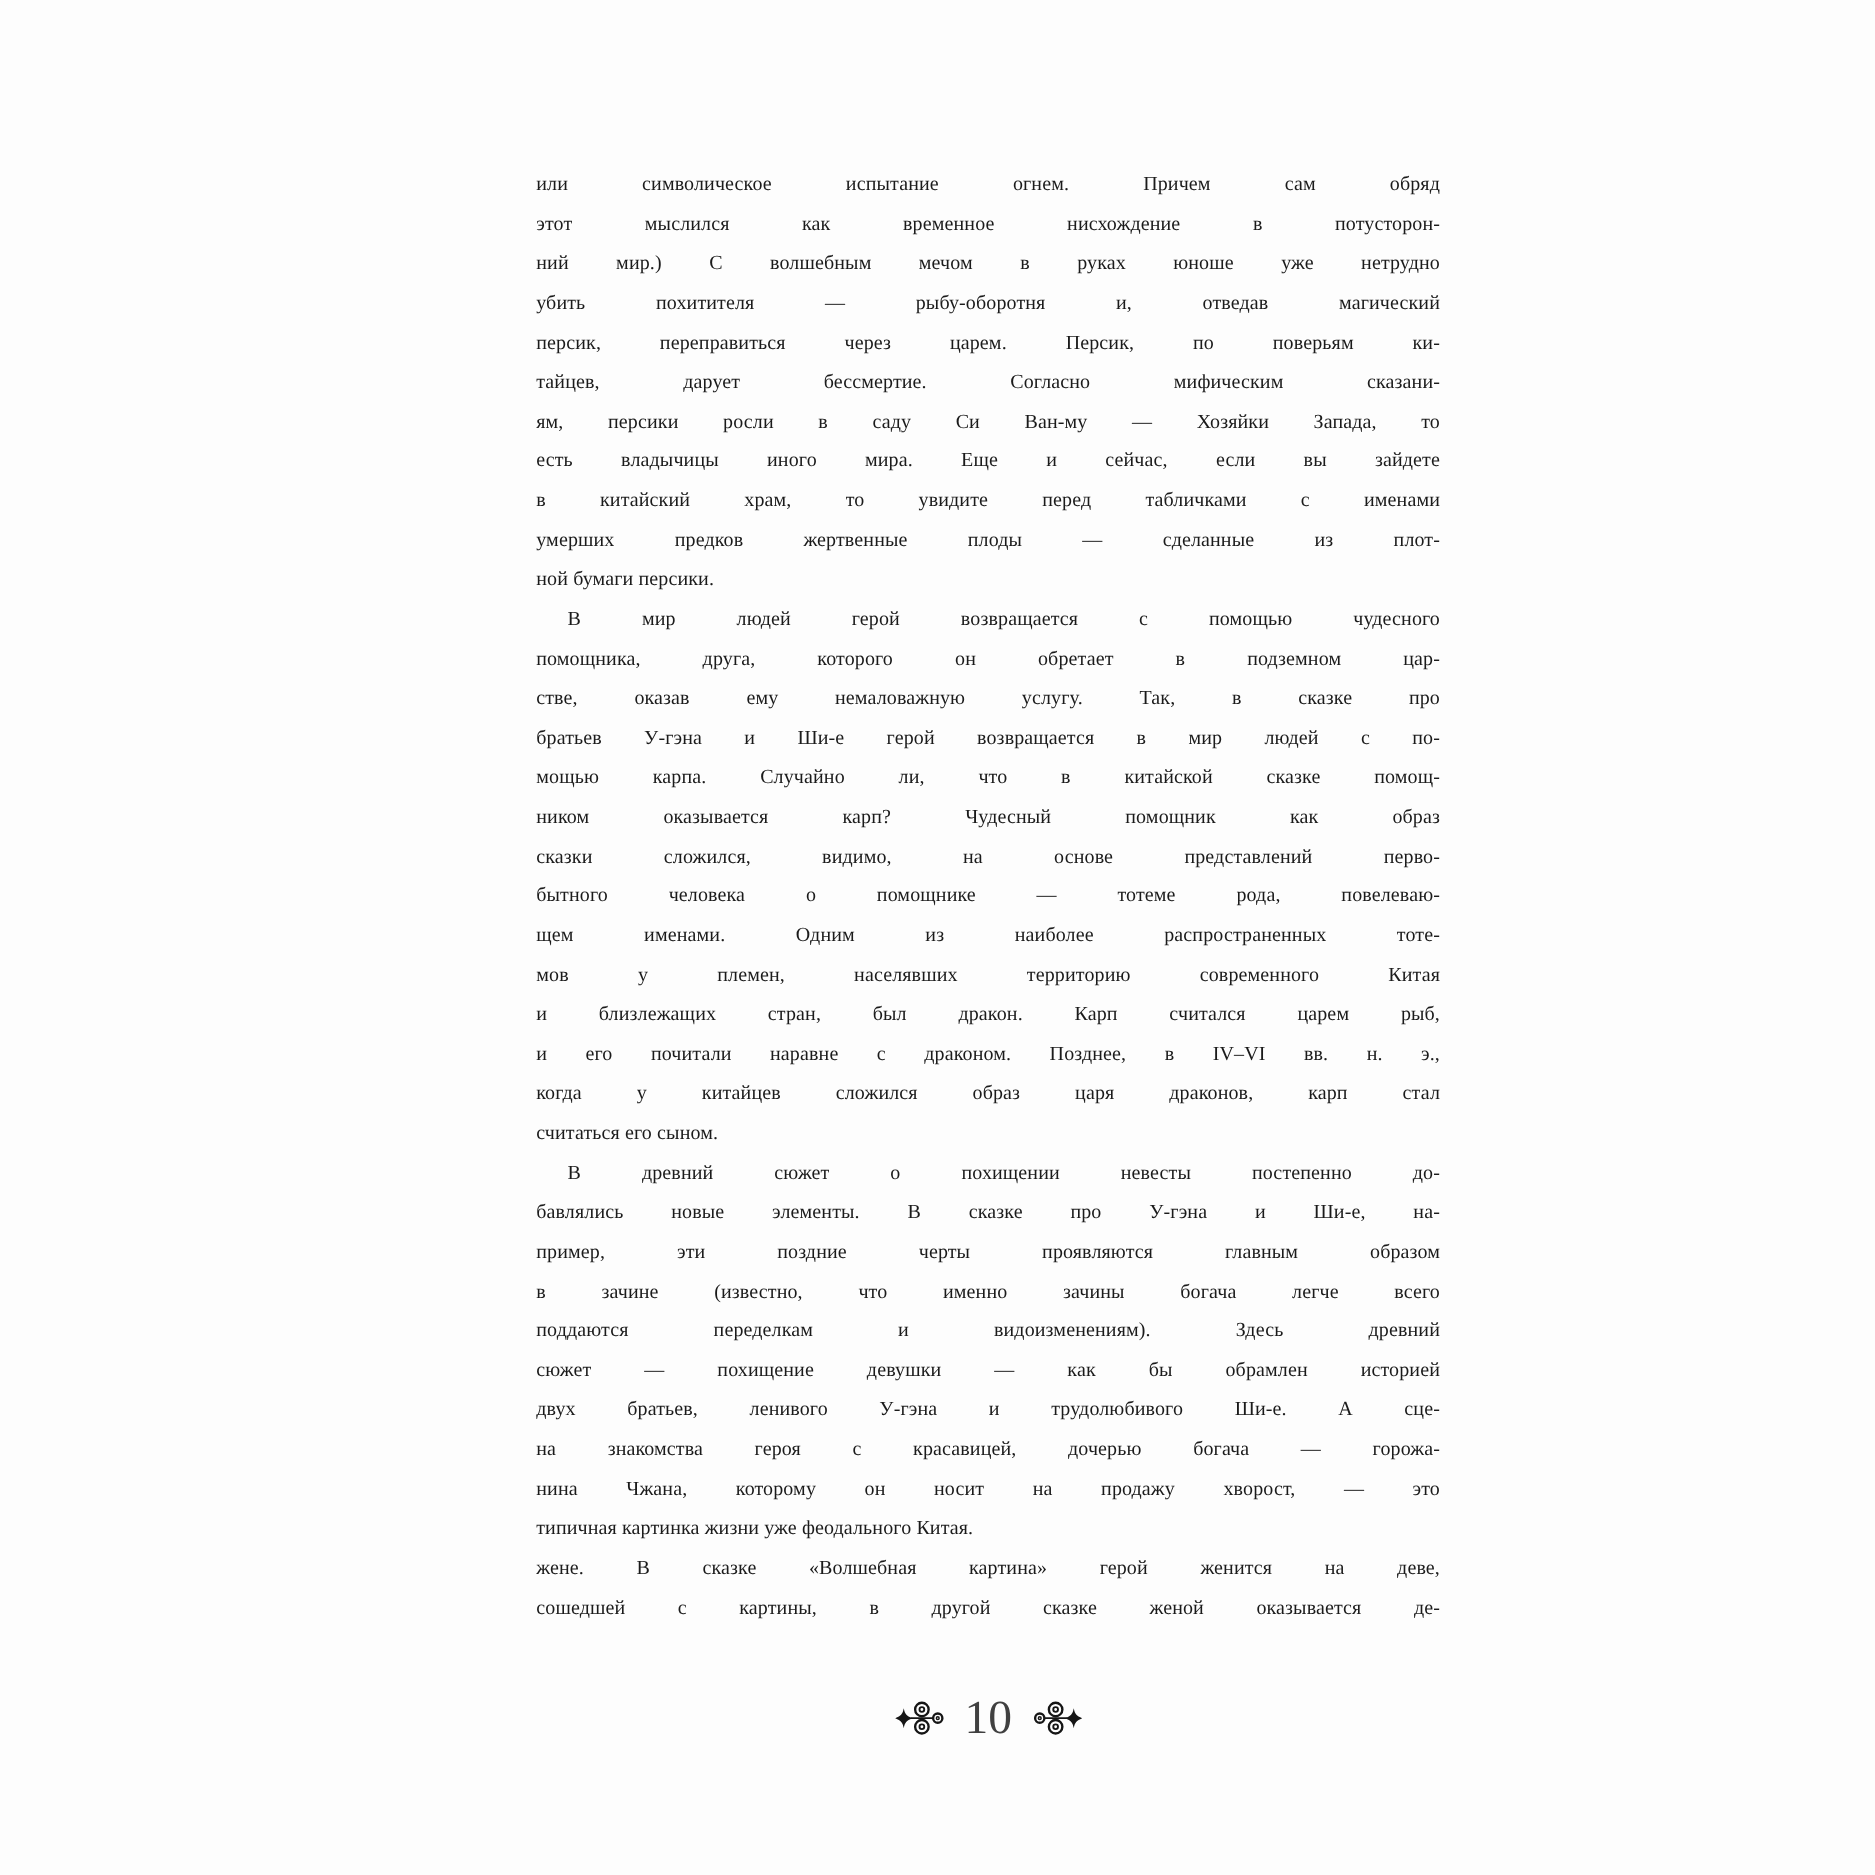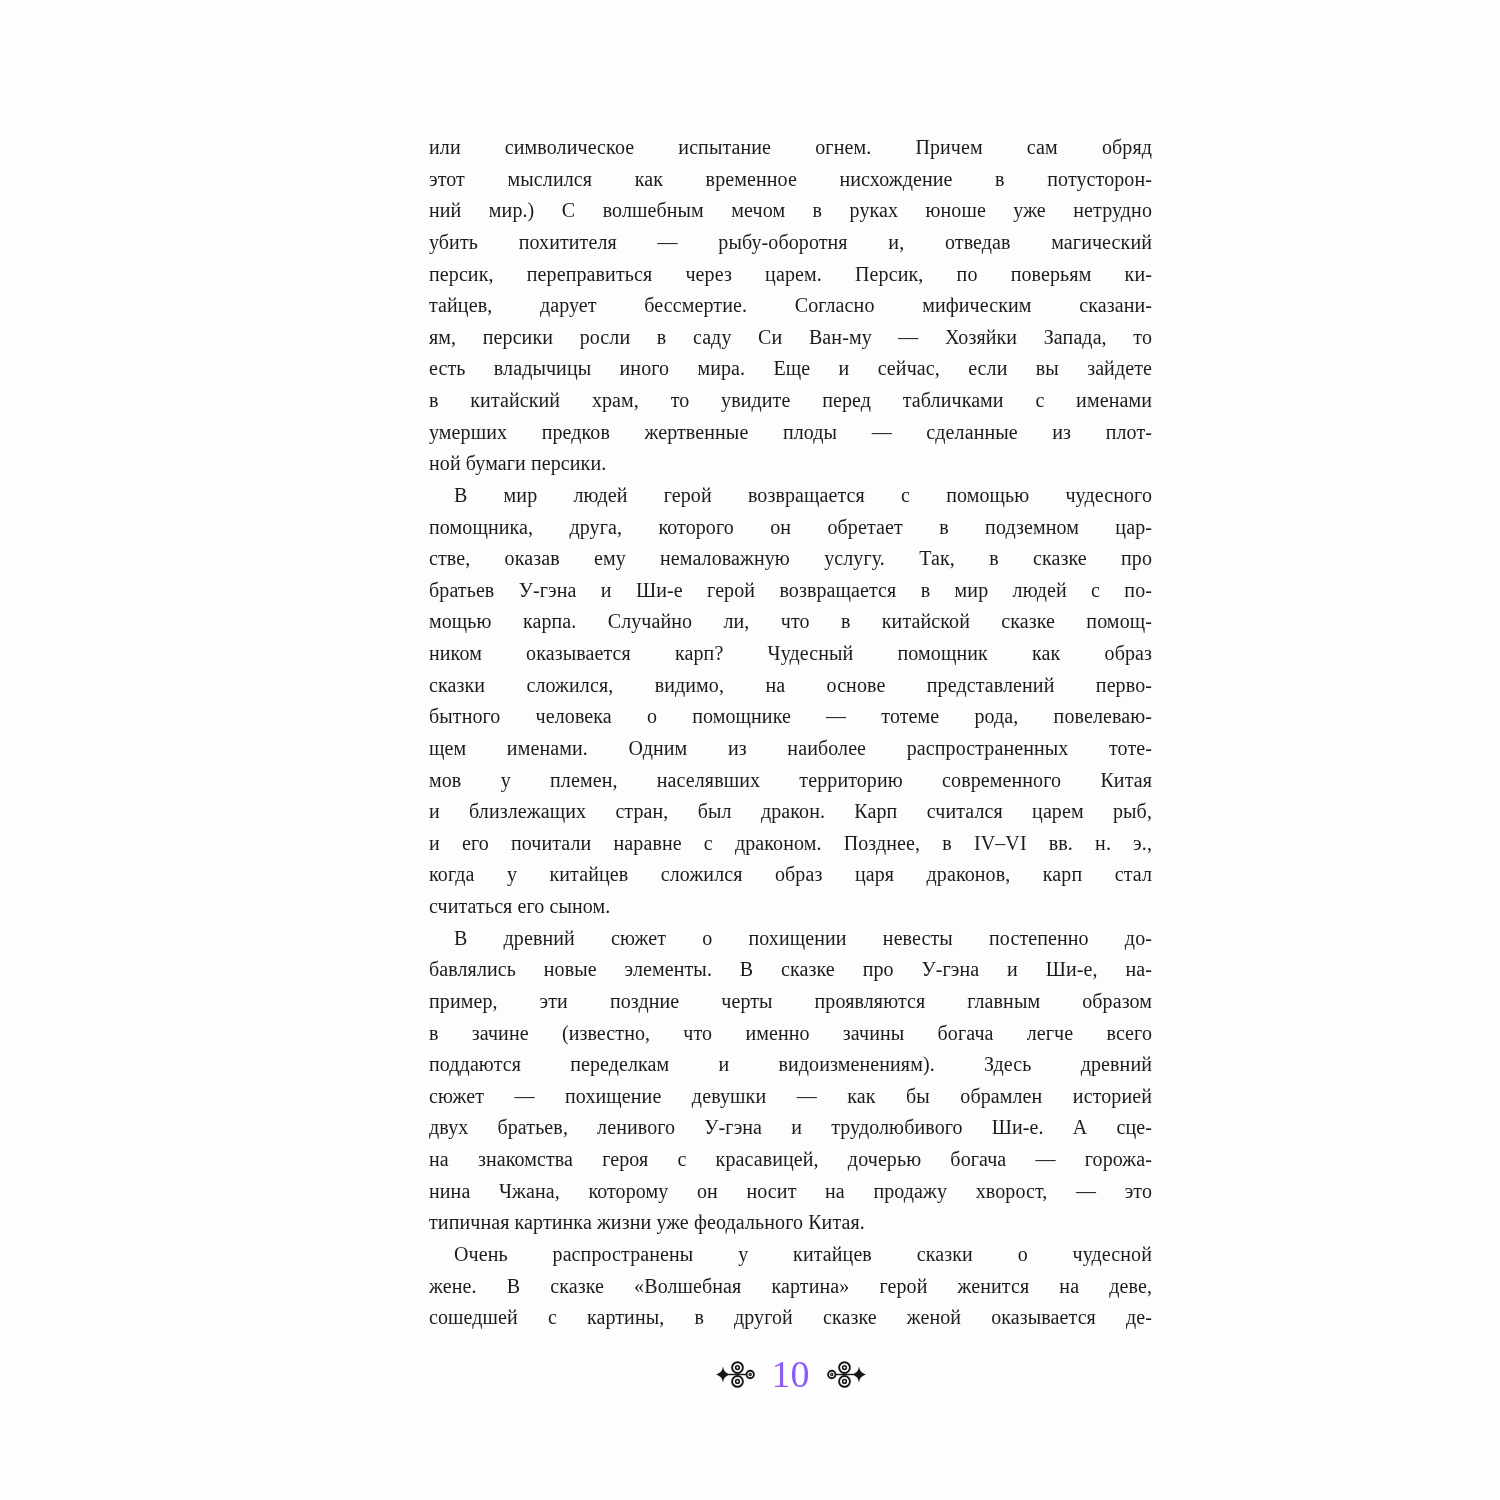--- a/index.html
+++ b/index.html
@@ -10,21 +10,21 @@
   }
   .page {
     position: relative;
     width: 1500px; height: 1500px;
     font-family: "Liberation Serif", "DejaVu Serif", serif;
     color: #1b1b1b;
   }
   #text-block {
     position: absolute;
     left: 429px; top: 132px; width: 723px;
-    font-size: 20px;
+    font-size: 16px;
     line-height: 31.63px;
     letter-spacing: 0.1px;
   }
   .para { margin: 0; padding: 0; }
   .line {
     text-align: justify;
     text-align-last: justify;
     -moz-text-align-last: justify;
   }
   .line.end {
@@ -37,21 +37,21 @@
     position: absolute;
     left: 429px; top: 1354px; width: 723px;
     display: flex;
     justify-content: center;
     align-items: center;
     gap: 15px;
   }
   .folio-number {
     font-size: 38px;
     line-height: 40px;
-    color: #8b5cf6;
+    color: #404040;
   }
   .fleuron { display: block; }
   .fleuron.mirrored { transform: scaleX(-1); }
 </style>
 </head>
 <body>
 
 <div class="page">
 
   <div id="text-block">
@@ -90,21 +90,20 @@
         <div class="line">пример, эти поздние черты проявляются главным образом</div>
         <div class="line">в зачине (известно, что именно зачины богача легче всего</div>
         <div class="line">поддаются переделкам и видоизменениям). Здесь древний</div>
         <div class="line">сюжет — похищение девушки — как бы обрамлен историей</div>
         <div class="line">двух братьев, ленивого У-гэна и трудолюбивого Ши-е. А сце-</div>
         <div class="line">на знакомства героя с красавицей, дочерью богача — горожа-</div>
         <div class="line">нина Чжана, которому он носит на продажу хворост, — это</div>
         <div class="line end">типичная картинка жизни уже феодального Китая.</div>
       </div>
       <div class="para">
-        <div class="line indent">Очень распространены у китайцев сказки о чудесной</div>
         <div class="line">жене. В сказке «Волшебная картина» герой женится на деве,</div>
         <div class="line">сошедшей с картины, в другой сказке женой оказывается де-</div>
       </div>
     </div>
 
   <div id="page-footer">
     <span>
       <svg class="fleuron" width="41" height="33" viewBox="0 0 41 33" xmlns="http://www.w3.org/2000/svg">
         <path d="M12.5 16.5 H31" stroke="#161616" stroke-width="1.4" fill="none"></path>
         <path d="M7 8.5 C7.9 13.2 9.1 14.4 13.8 16.5 C9.1 18.6 7.9 19.8 7 24.5 C6.1 19.8 4.9 18.6 0.2 16.5 C4.9 14.4 6.1 13.2 7 8.5 Z" fill="#161616"></path>

